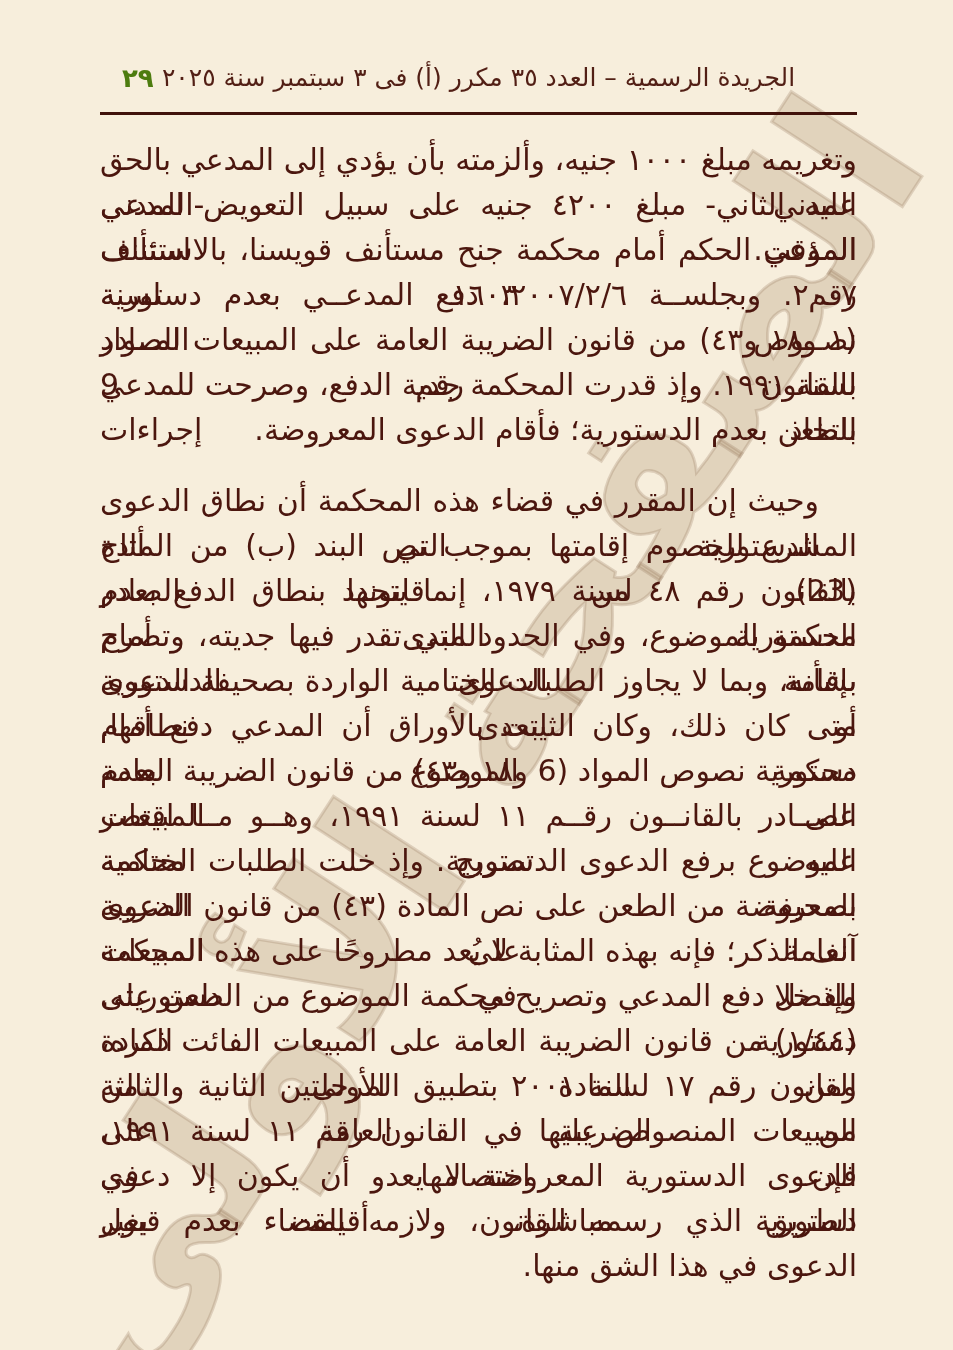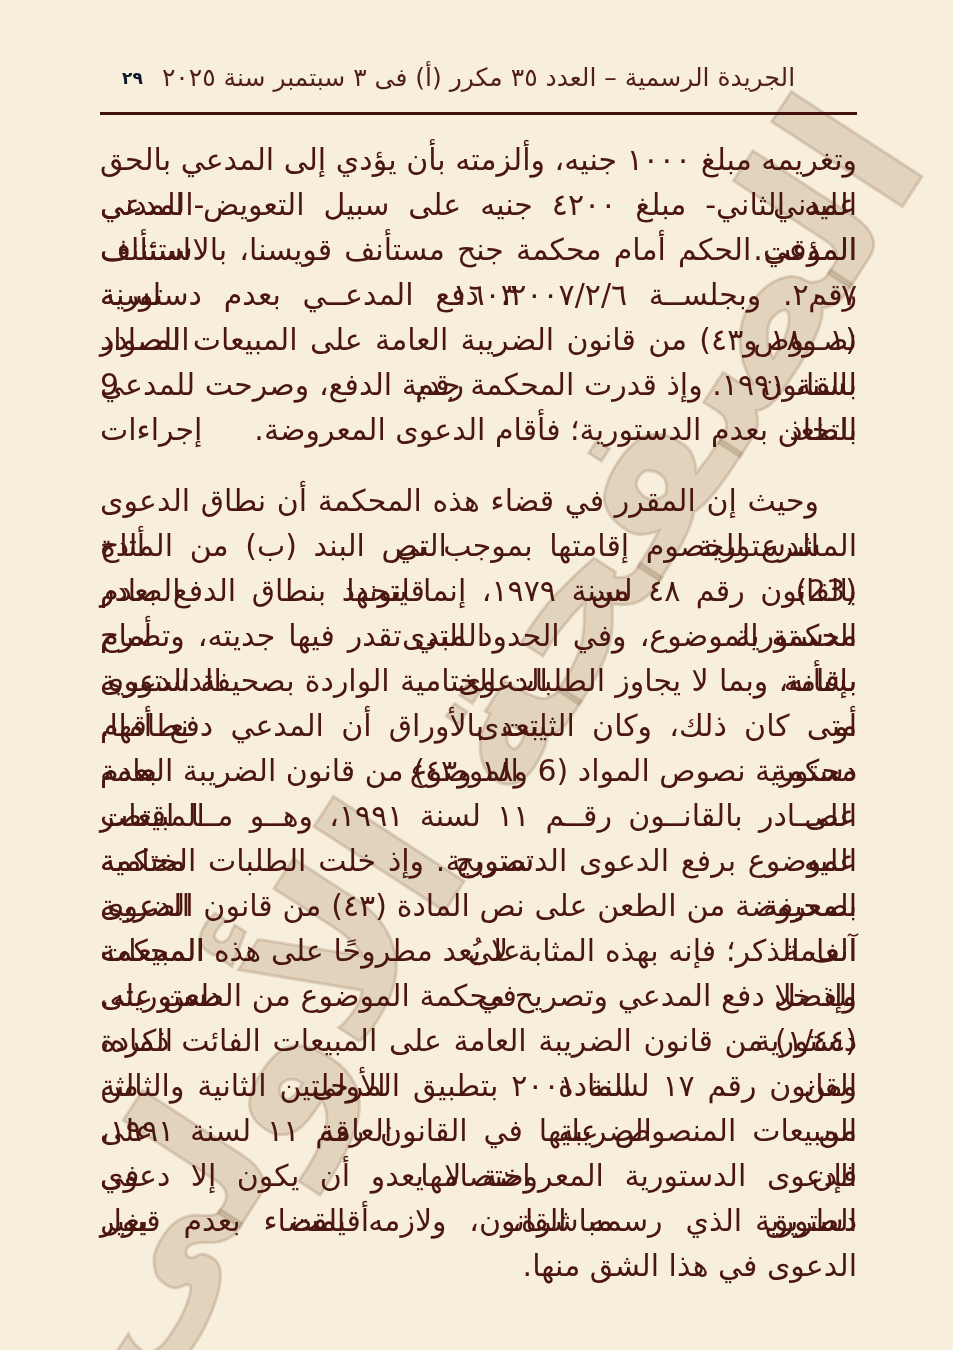--- a/index.html
+++ b/index.html
@@ -46,24 +46,24 @@
     text-align:center;
     font-size:25px;
     font-weight:normal;
     line-height:40px;
     color:#5320166;
     color:#521f15;
   }
   .pagenum{
     position:absolute;
     left:22px;top:0;
-    font-size:17px;
+    font-size:26px;
     font-weight:bold;
     line-height:40px;
-    color:#0f172a;
+    color:#4d7c0f;
   }
   .rule{
     margin-top:12px;
     border-top:3px solid #40120b;
   }
   
   main{
     margin-top:22px;
   }
   .para{margin:0;}

